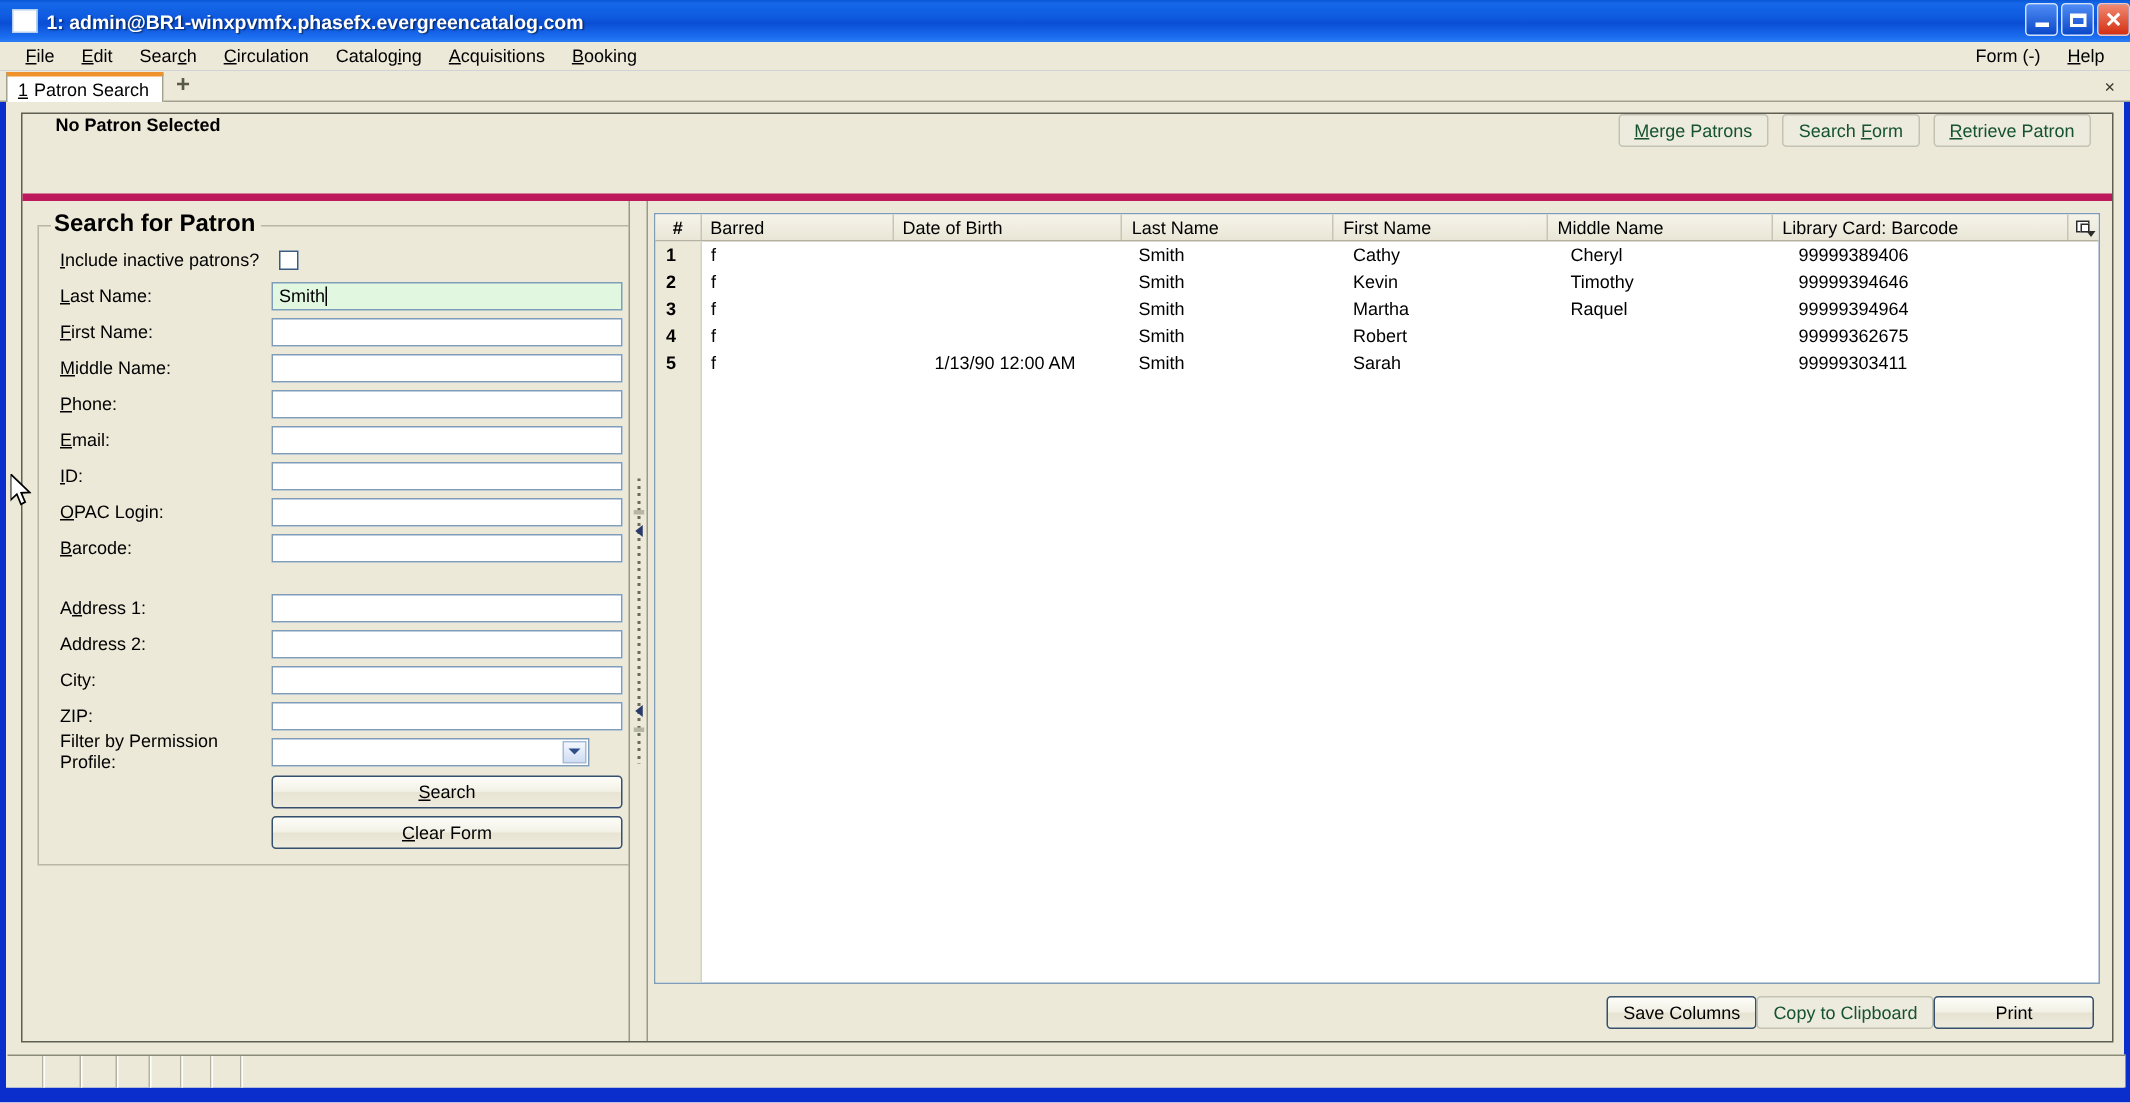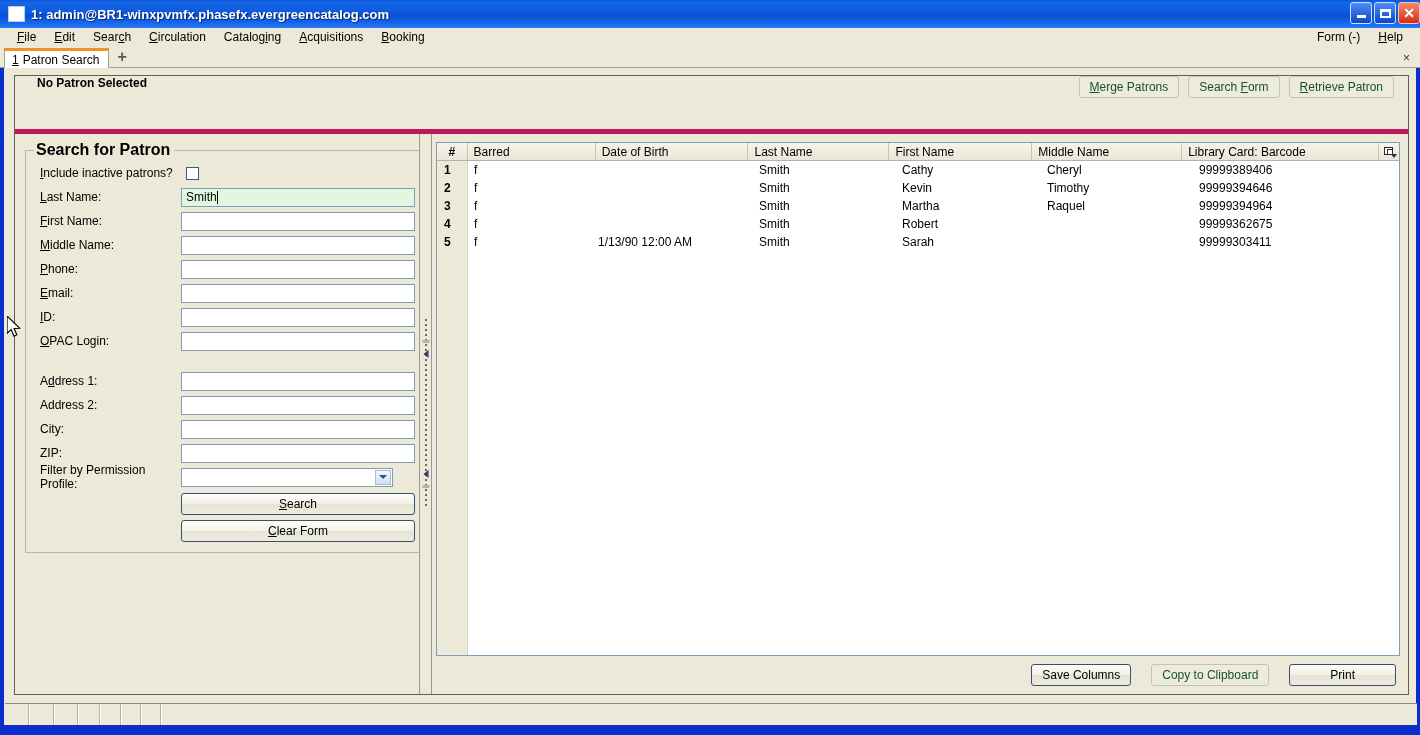--- a/index.html
+++ b/index.html
@@ -362,27 +362,27 @@
     border-right: 1px solid #d6d3c2;
   }
   .rows { flex: 1; min-width: 0; }
   .trow { display: flex; height: 18px; font-size: 12px; align-items: center; }
   .td {
     box-sizing: border-box;
     padding-left: 6px;
     white-space: nowrap;
     overflow: hidden;
   }
-  .td.right { text-align: left; padding-right: 11px; padding-left: 0; }
+  .td.right { text-align: center; padding-right: 11px; padding-left: 0; }
 
   .results-footer {
     flex: none;
     height: 38px;
     display: flex; align-items: center; justify-content: flex-end;
-    gap: 20px;
+    gap: 0;
     padding: 0 12px 0 0;
   }
 
   
   .statusbar {
     position: absolute;
     left: 0; bottom: 0;
     width: 1412px; height: 22px;
     background: #ece9d8;
     border-top: 1px solid #8b8b7a;
@@ -506,20 +506,24 @@
             <div class="frow">
               <div class="flabel"><u>I</u>D:</div>
               <div class="xinput"></div>
             </div>
 
             <div class="frow">
               <div class="flabel"><u>O</u>PAC Login:</div>
               <div class="xinput"></div>
             </div>
 
+            <div class="frow">
+              <div class="flabel"><u>B</u>arcode:</div>
+              <div class="xinput"></div>
+            </div>
 
             <div class="spacer-row"></div>
 
             <div class="frow">
               <div class="flabel">A<u>d</u>dress 1:</div>
               <div class="xinput"></div>
             </div>
 
             <div class="frow">
               <div class="flabel">Address 2:</div>

